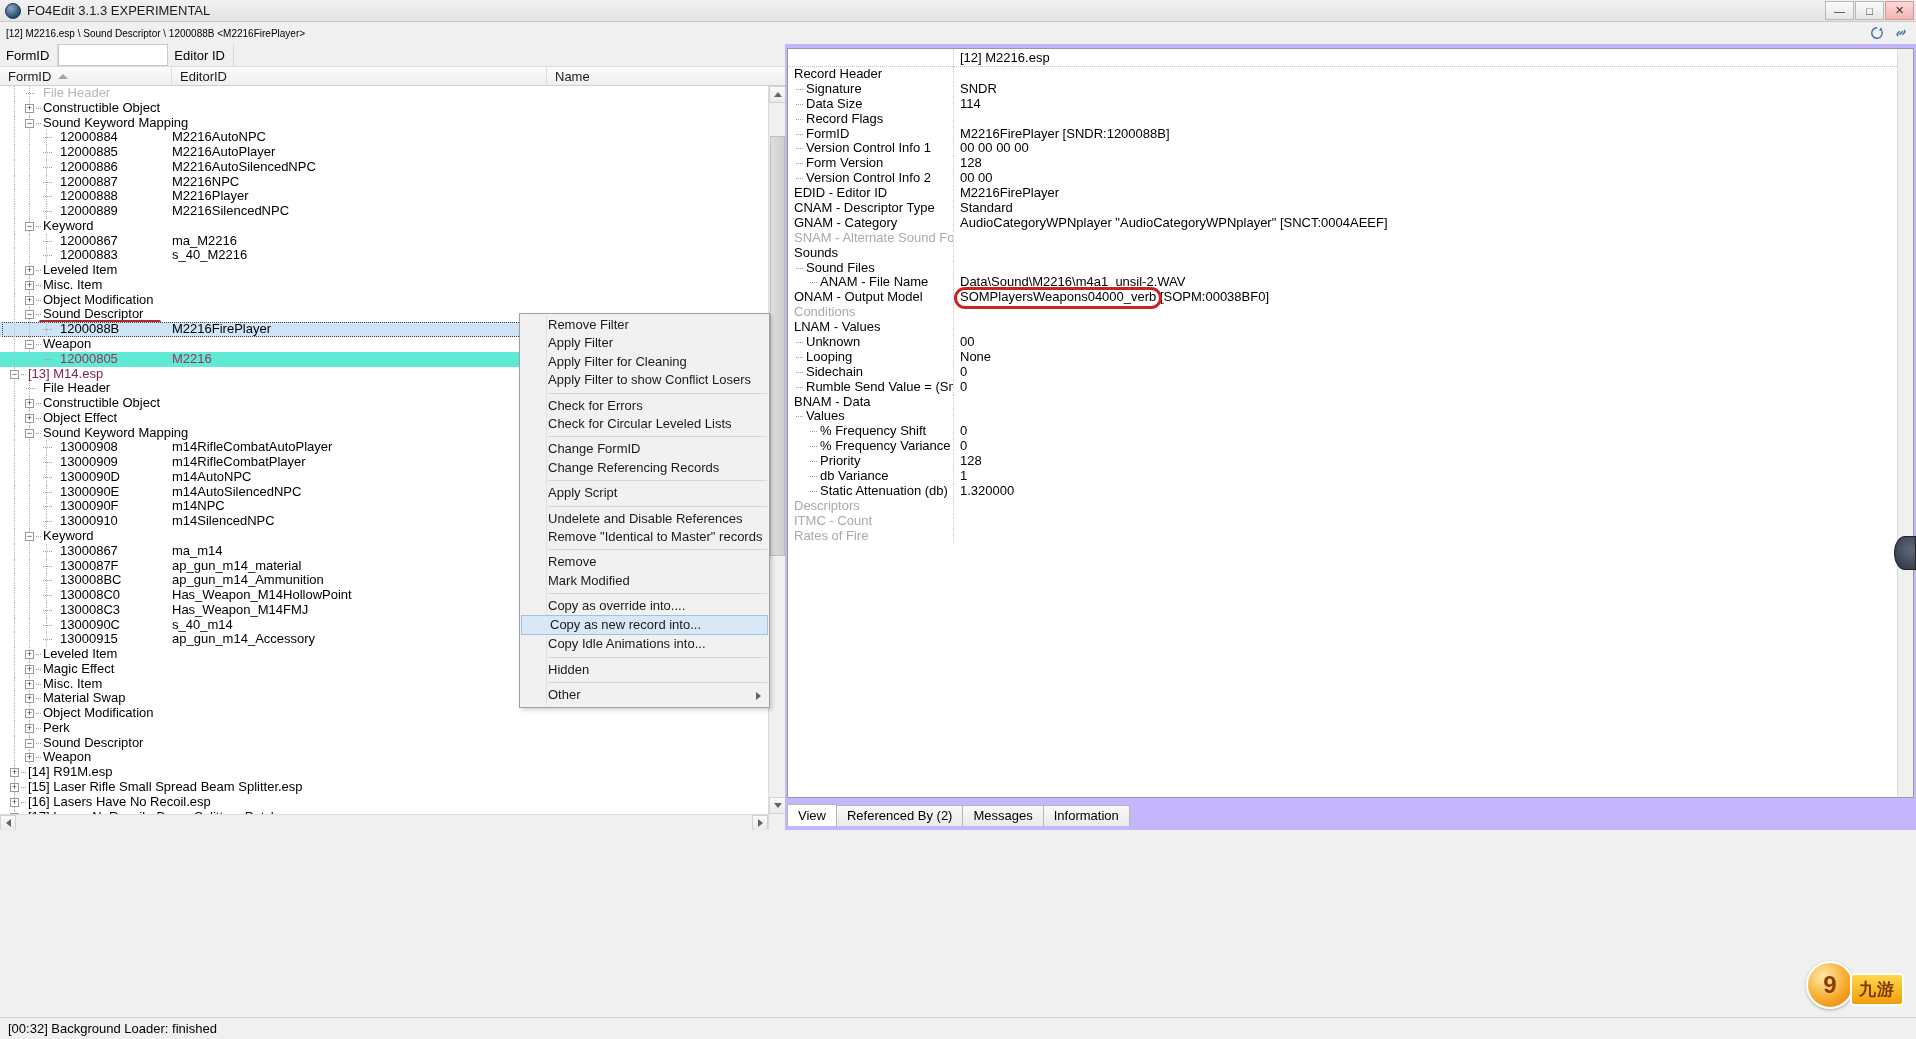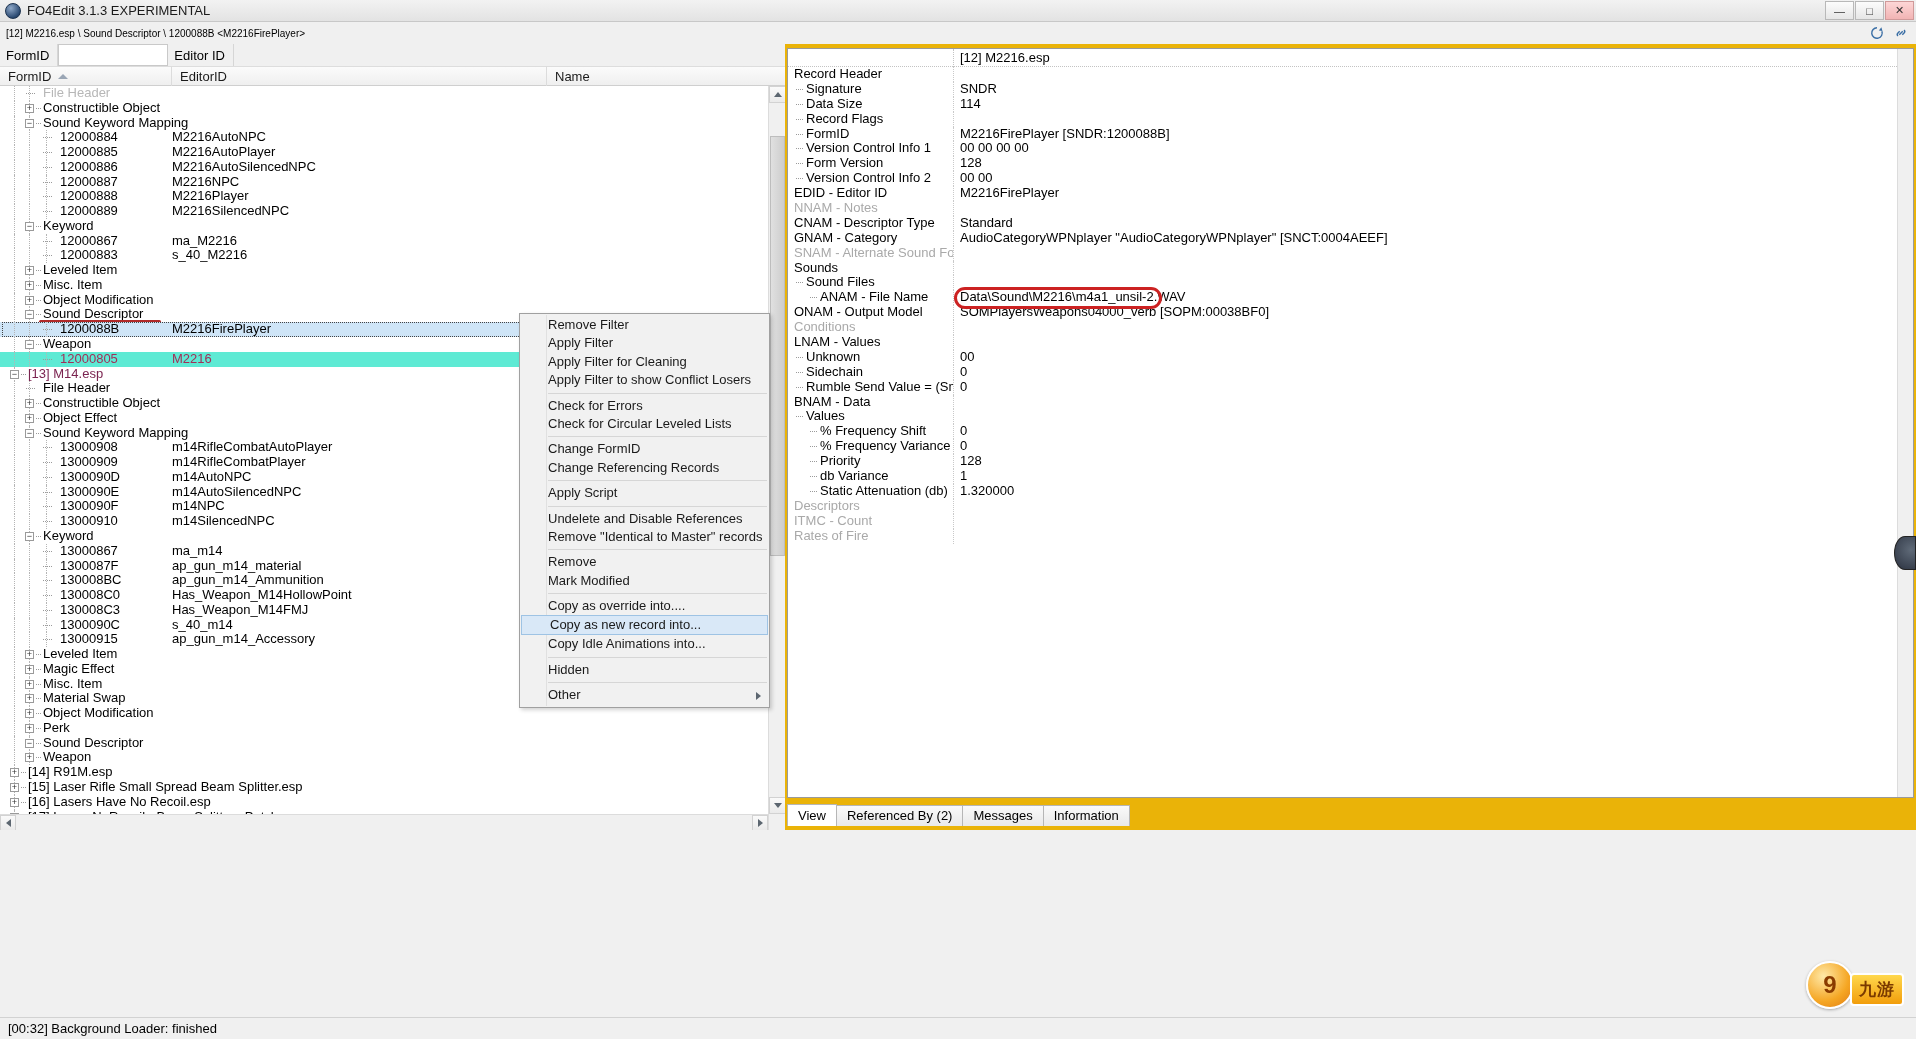--- a/index.html
+++ b/index.html
@@ -196,21 +196,21 @@
     height: 1px; background: #d6d6d6; margin: 3px 2px 3px 28px;
   }
   .menu-redline {
     position: absolute; left: 2px; top: 306px; width: 74px; height: 3px;
     background: #b02a2a; border-radius: 2px;
   }
 
   
   .rightpanel {
     position: absolute; left: 785px; top: 44px; width: 1131px; height: 786px;
-    background: #eab308;
+    background: #c4b5fd;
     text-decoration: underline;
   }
   .recframe {
     position: absolute; left: 2px; top: 4px; right: 2px; bottom: 32px;
     background: #fff; border: 1px solid #9a9a9a;
     overflow: hidden;
   }
   .rechdr {
     position: absolute; left: 0; top: 0; right: 0; height: 18px;
     background: #fff; border-bottom: 1px dotted #c3c3c3;
@@ -818,24 +818,20 @@
           </div>
           <div class="rrow">
             <div class="k" style="padding-left: 18px;">Version Control Info 2</div>
             <div class="rdash" style="left: 8px; width: 7px;"></div>
             <div class="v">00 00</div>
           </div>
           <div class="rrow">
             <div class="k" style="padding-left: 6px;">EDID - Editor ID</div>
             <div class="v">M2216FirePlayer</div>
           </div>
-          <div class="rrow dim">
-            <div class="k" style="padding-left: 6px;">NNAM - Notes</div>
-            <div class="v"></div>
-          </div>
           <div class="rrow">
             <div class="k" style="padding-left: 6px;">CNAM - Descriptor Type</div>
             <div class="v">Standard</div>
           </div>
           <div class="rrow">
             <div class="k" style="padding-left: 6px;">GNAM - Category</div>
             <div class="v">AudioCategoryWPNplayer "AudioCategoryWPNplayer" [SNCT:0004AEEF]</div>
           </div>
           <div class="rrow dim">
             <div class="k" style="padding-left: 6px;">SNAM - Alternate Sound For</div>
@@ -864,20 +860,25 @@
             <div class="v"></div>
           </div>
           <div class="rrow">
             <div class="k" style="padding-left: 6px;">LNAM - Values</div>
             <div class="v"></div>
           </div>
           <div class="rrow">
             <div class="k" style="padding-left: 18px;">Unknown</div>
             <div class="rdash" style="left: 8px; width: 7px;"></div>
             <div class="v">00</div>
+          </div>
+          <div class="rrow">
+            <div class="k" style="padding-left: 18px;">Looping</div>
+            <div class="rdash" style="left: 8px; width: 7px;"></div>
+            <div class="v">None</div>
           </div>
           <div class="rrow">
             <div class="k" style="padding-left: 18px;">Sidechain</div>
             <div class="rdash" style="left: 8px; width: 7px;"></div>
             <div class="v">0</div>
           </div>
           <div class="rrow">
             <div class="k" style="padding-left: 18px;">Rumble Send Value = (Sma...</div>
             <div class="rdash" style="left: 8px; width: 7px;"></div>
             <div class="v">0</div>

